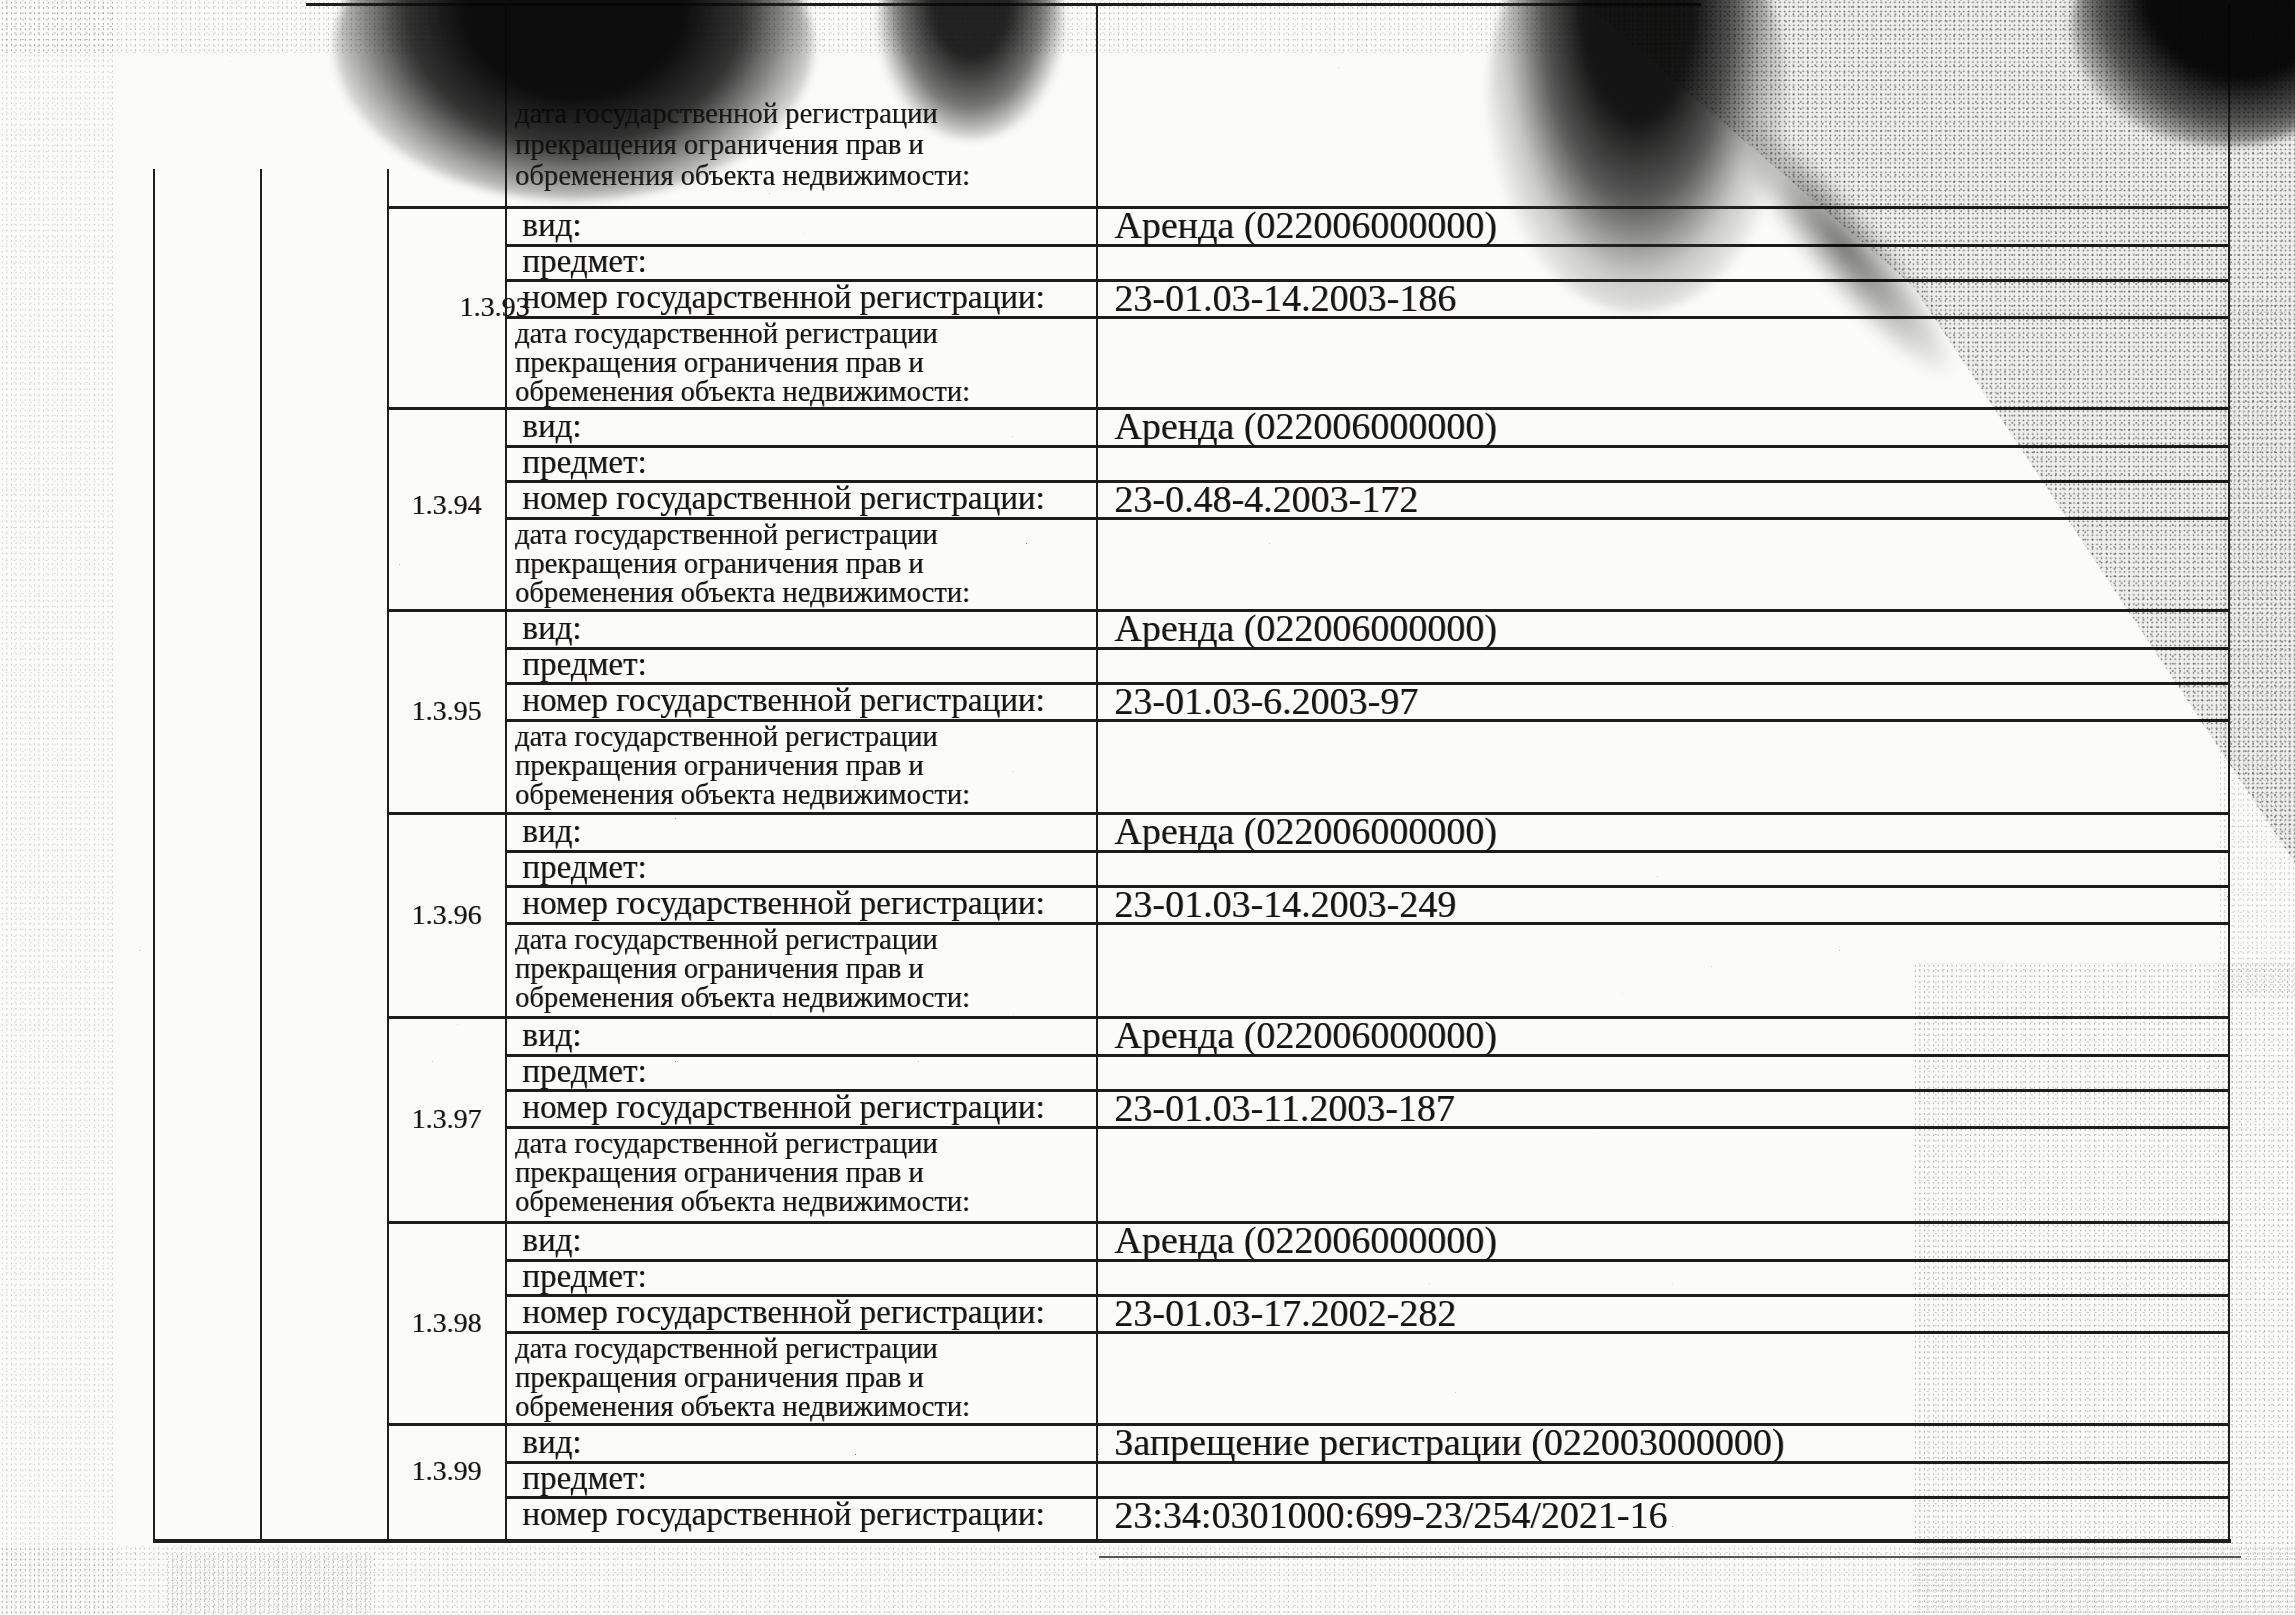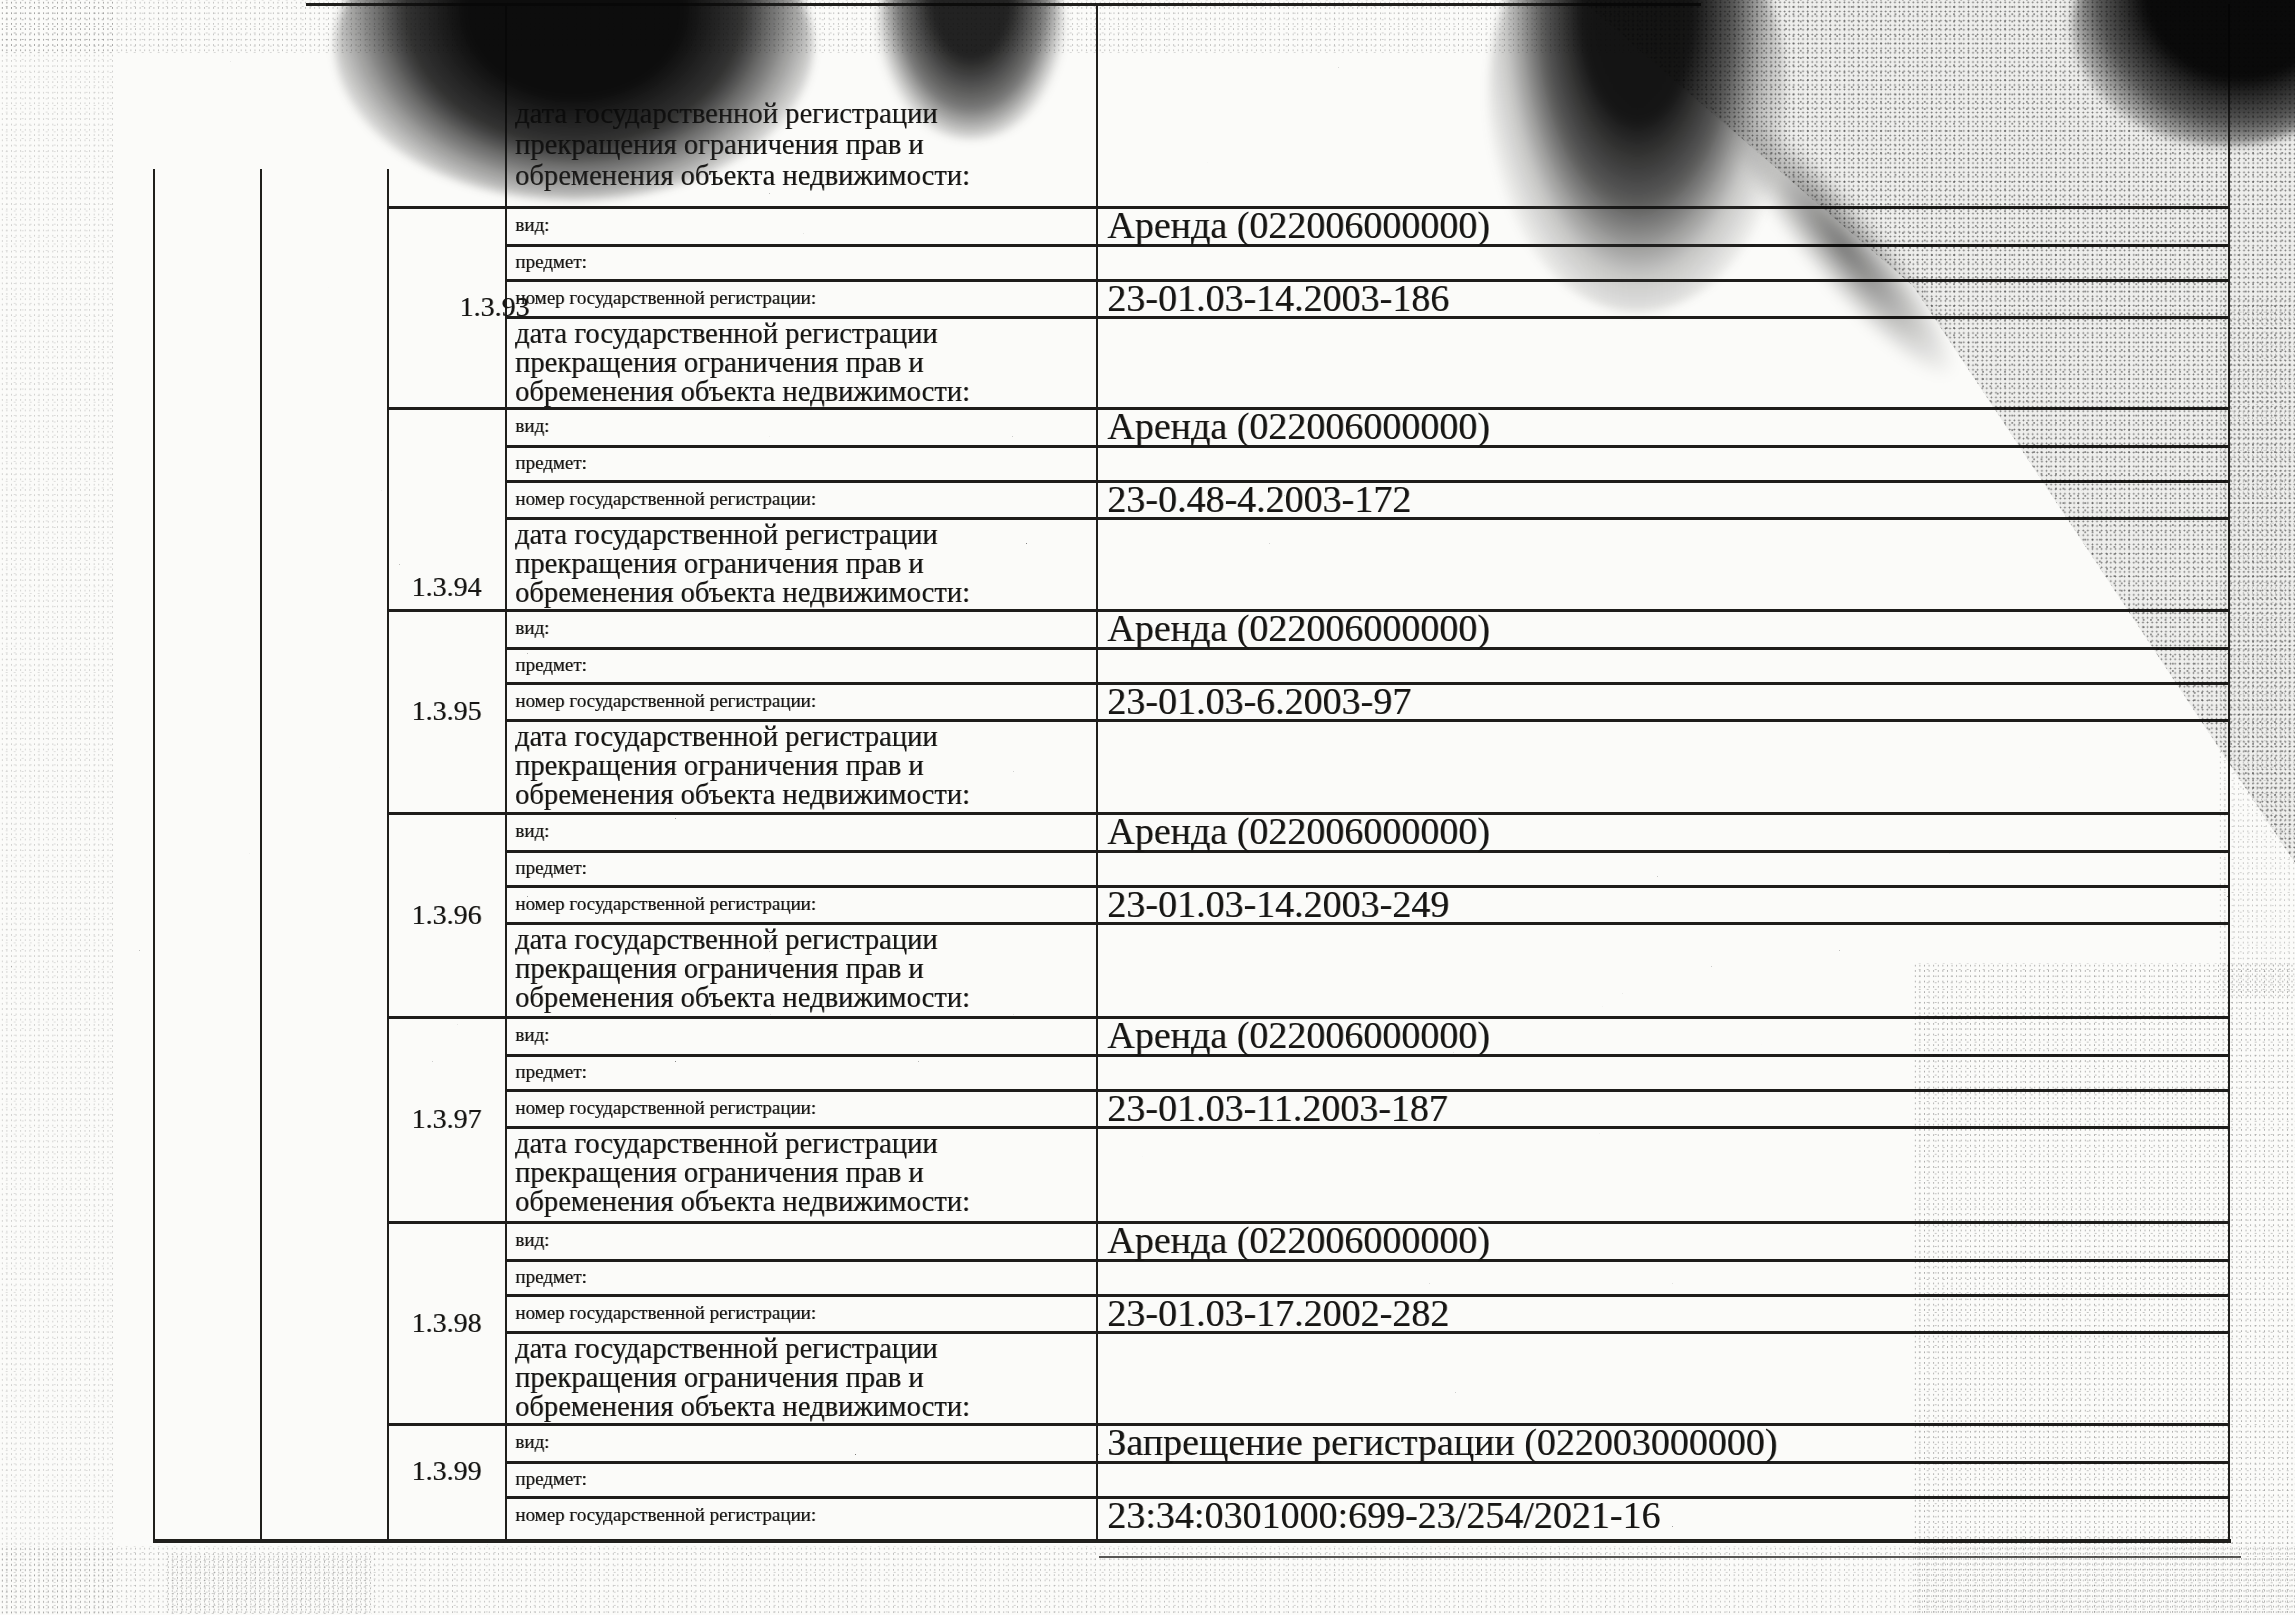--- a/index.html
+++ b/index.html
@@ -19,21 +19,21 @@
   .hline{position:absolute;background:#201f1c;z-index:2;}
   #htop{left:306px;top:3.3px;width:1395px;height:2.7px}
   #hbottom{left:153px;top:1539px;width:2078px;height:4px}
   #hbottom2{left:1099px;top:1556px;width:1142px;height:2px;opacity:.75}
   
   .block{position:absolute;left:387px;width:1842px;z-index:2;}
   .bline{position:absolute;left:0;top:0;width:100%;height:3.3px;background:#1e1d1b;}
   .sline{position:absolute;left:119px;width:1723px;height:2.7px;background:#1e1d1b;}
   .idx{position:absolute;left:0;top:0;width:119px;display:flex;align-items:center;justify-content:center;font-size:28px;}
   .row{position:absolute;left:119px;width:1723px;display:flex;}
-  .lab{width:590px;min-width:590px;box-sizing:border-box;padding-left:9.3px;display:flex;align-items:center;font-size:19px;}
+  .lab{width:590px;min-width:590px;box-sizing:border-box;padding-left:9.3px;display:flex;align-items:center;font-size:33px;margin-left:7px;}
   .val{flex:1;box-sizing:border-box;padding-left:11.3px;display:flex;align-items:center;font-size:38px;white-space:nowrap;}
   .datalab{position:absolute;left:128px;top:113px;font-size:28.6px;line-height:29px;}
   .datalab span{display:block;}
   
   .toplab{position:absolute;left:515px;top:98px;font-size:28.6px;line-height:31px;z-index:2;}
   .toplab span{display:block;}
   
   .patch{position:absolute;z-index:3;pointer-events:none;
     background-image:
       radial-gradient(rgba(10,10,10,.8) 0.7px, rgba(0,0,0,0) 0.9px),
@@ -124,21 +124,21 @@
           <span>дата государственной регистрации</span>
           <span>прекращения ограничения прав и</span>
           <span>обременения объекта недвижимости:</span>
         </div>
       </div>
       <div class="block" style="top: 407px; height: 202px;">
         <div class="bline"></div>
         <div class="sline" style="top: 38px;"></div>
         <div class="sline" style="top: 73px;"></div>
         <div class="sline" style="top: 110px;"></div>
-        <div class="idx txt" style="height: 196px; align-items: flex-end;">
+        <div class="idx txt" style="height: 196px;">
           <span>1.3.94</span>
         </div>
         <div class="row" style="top: 0px; height: 38px;">
           <div class="lab txt">
             <span>вид:</span>
           </div>
           <div class="val txt">
             <span>Аренда (022006000000)</span>
           </div>
         </div>

